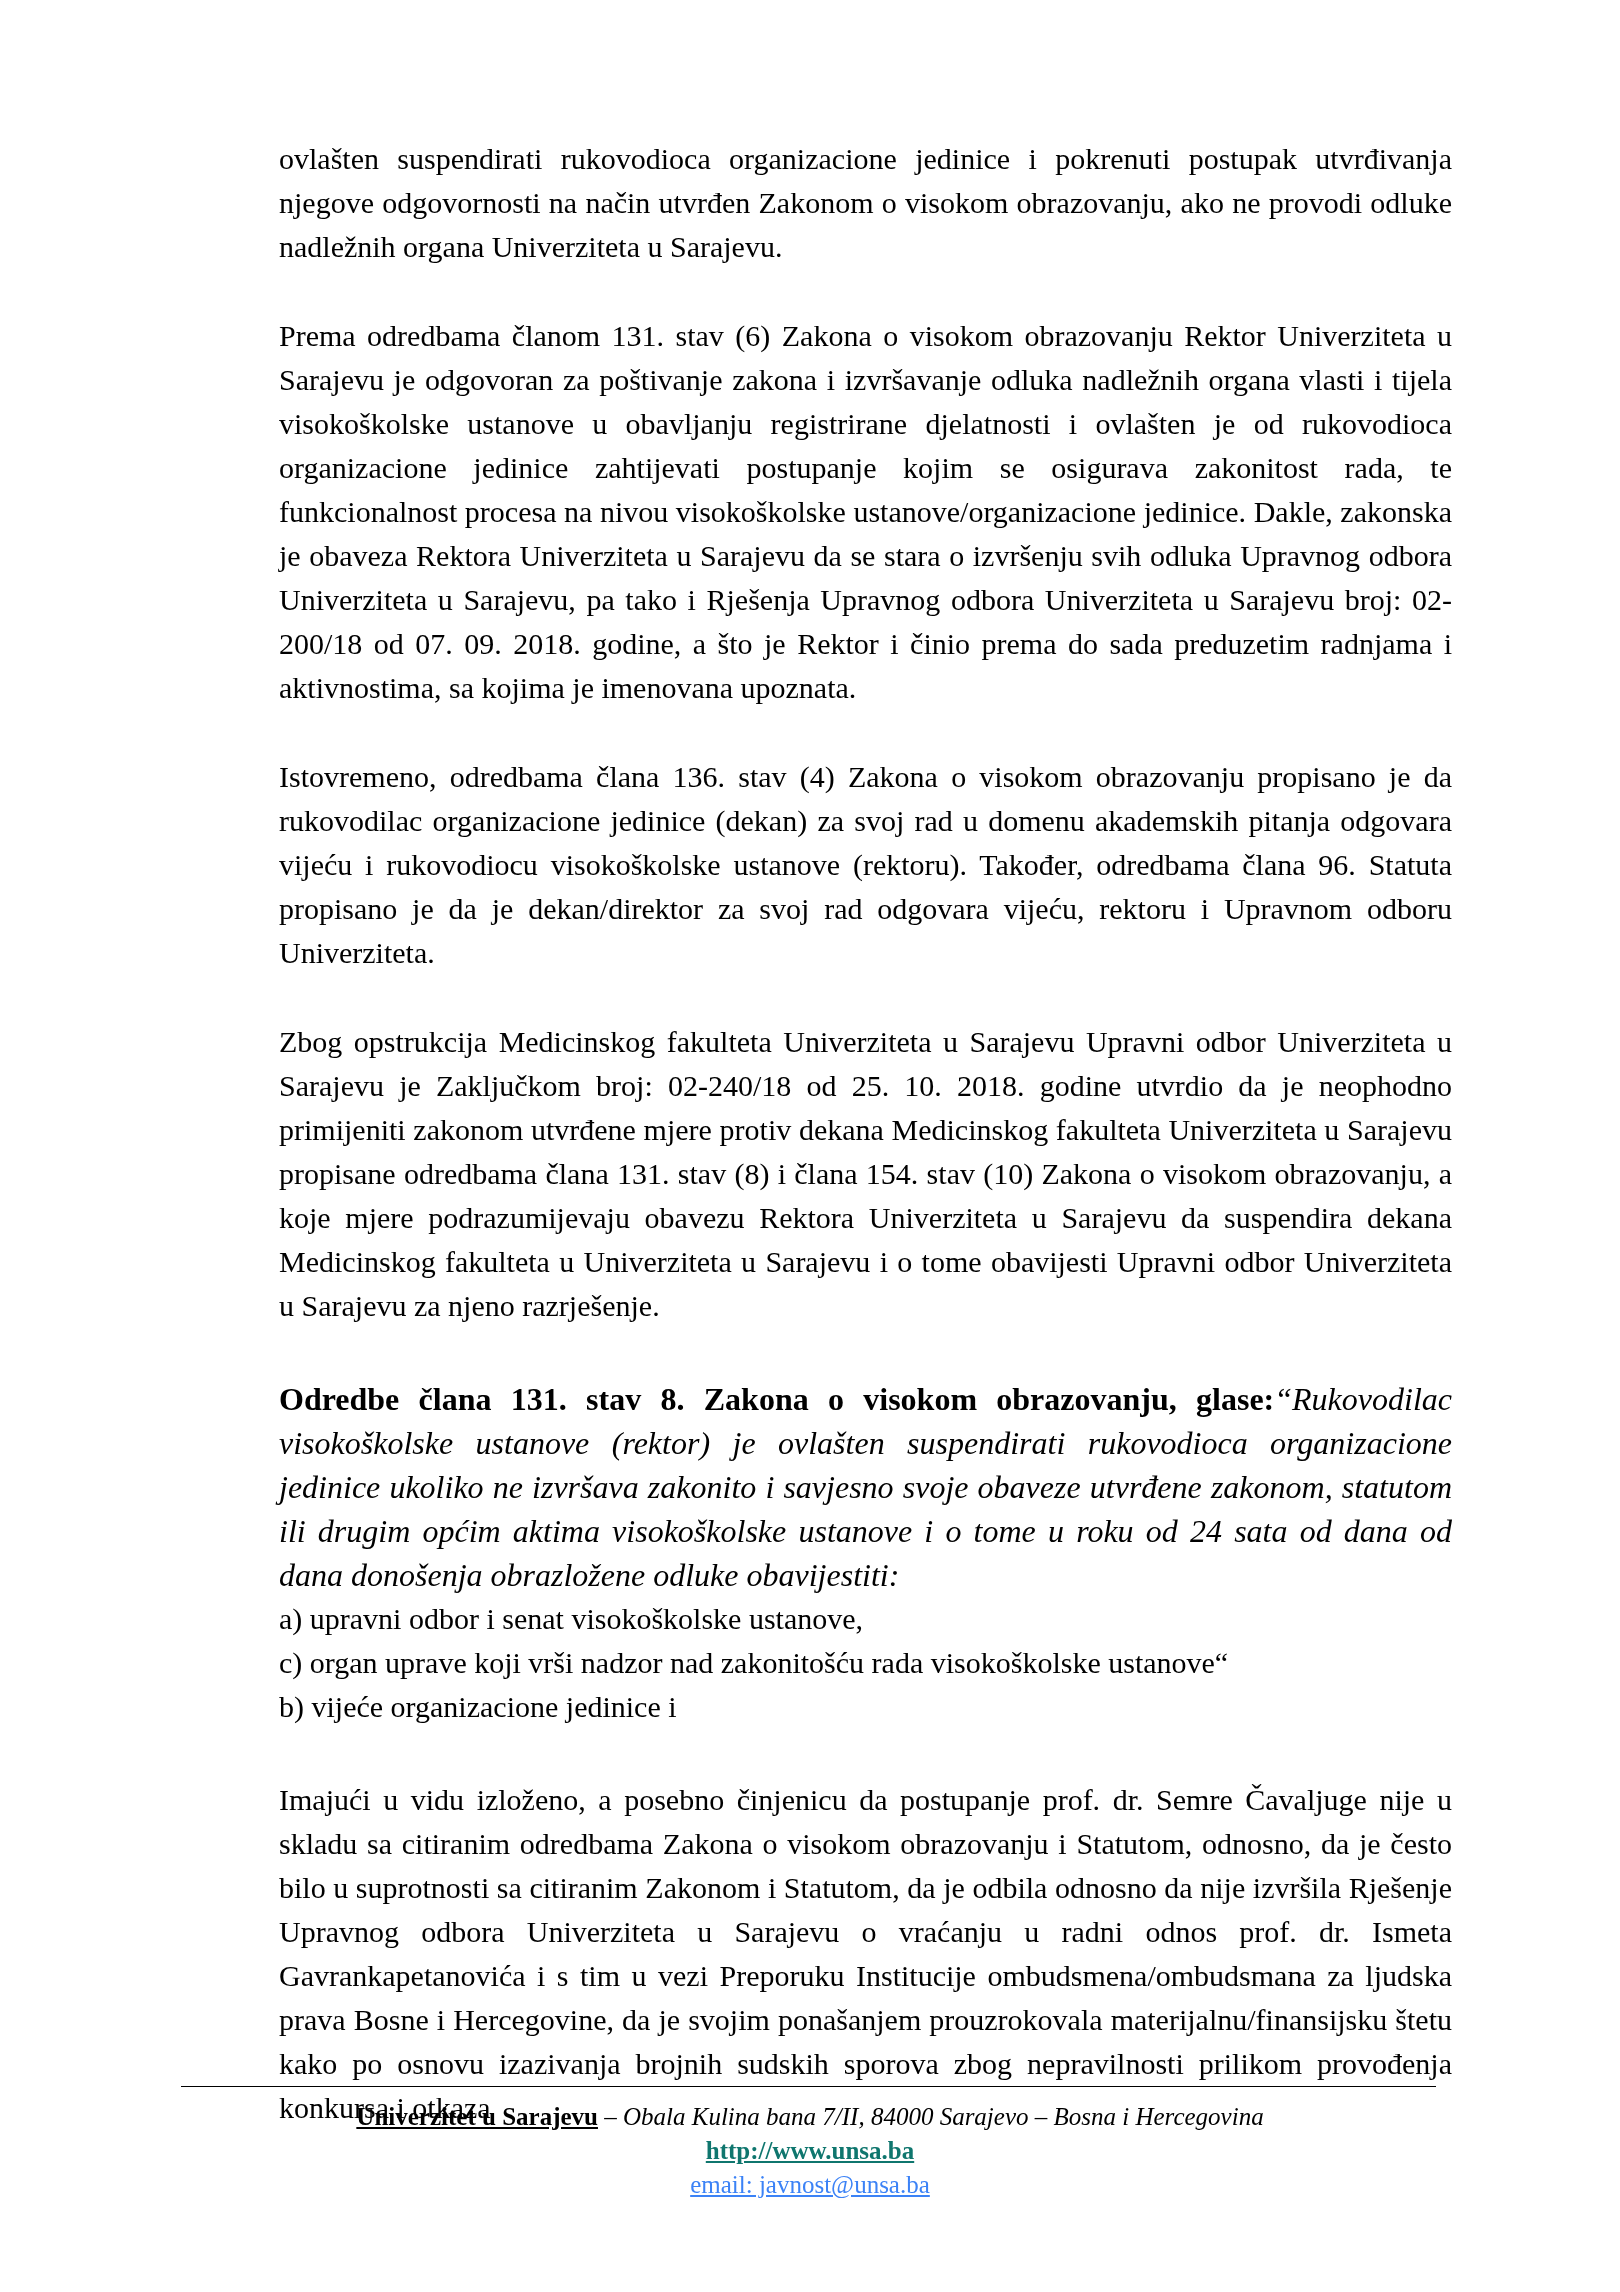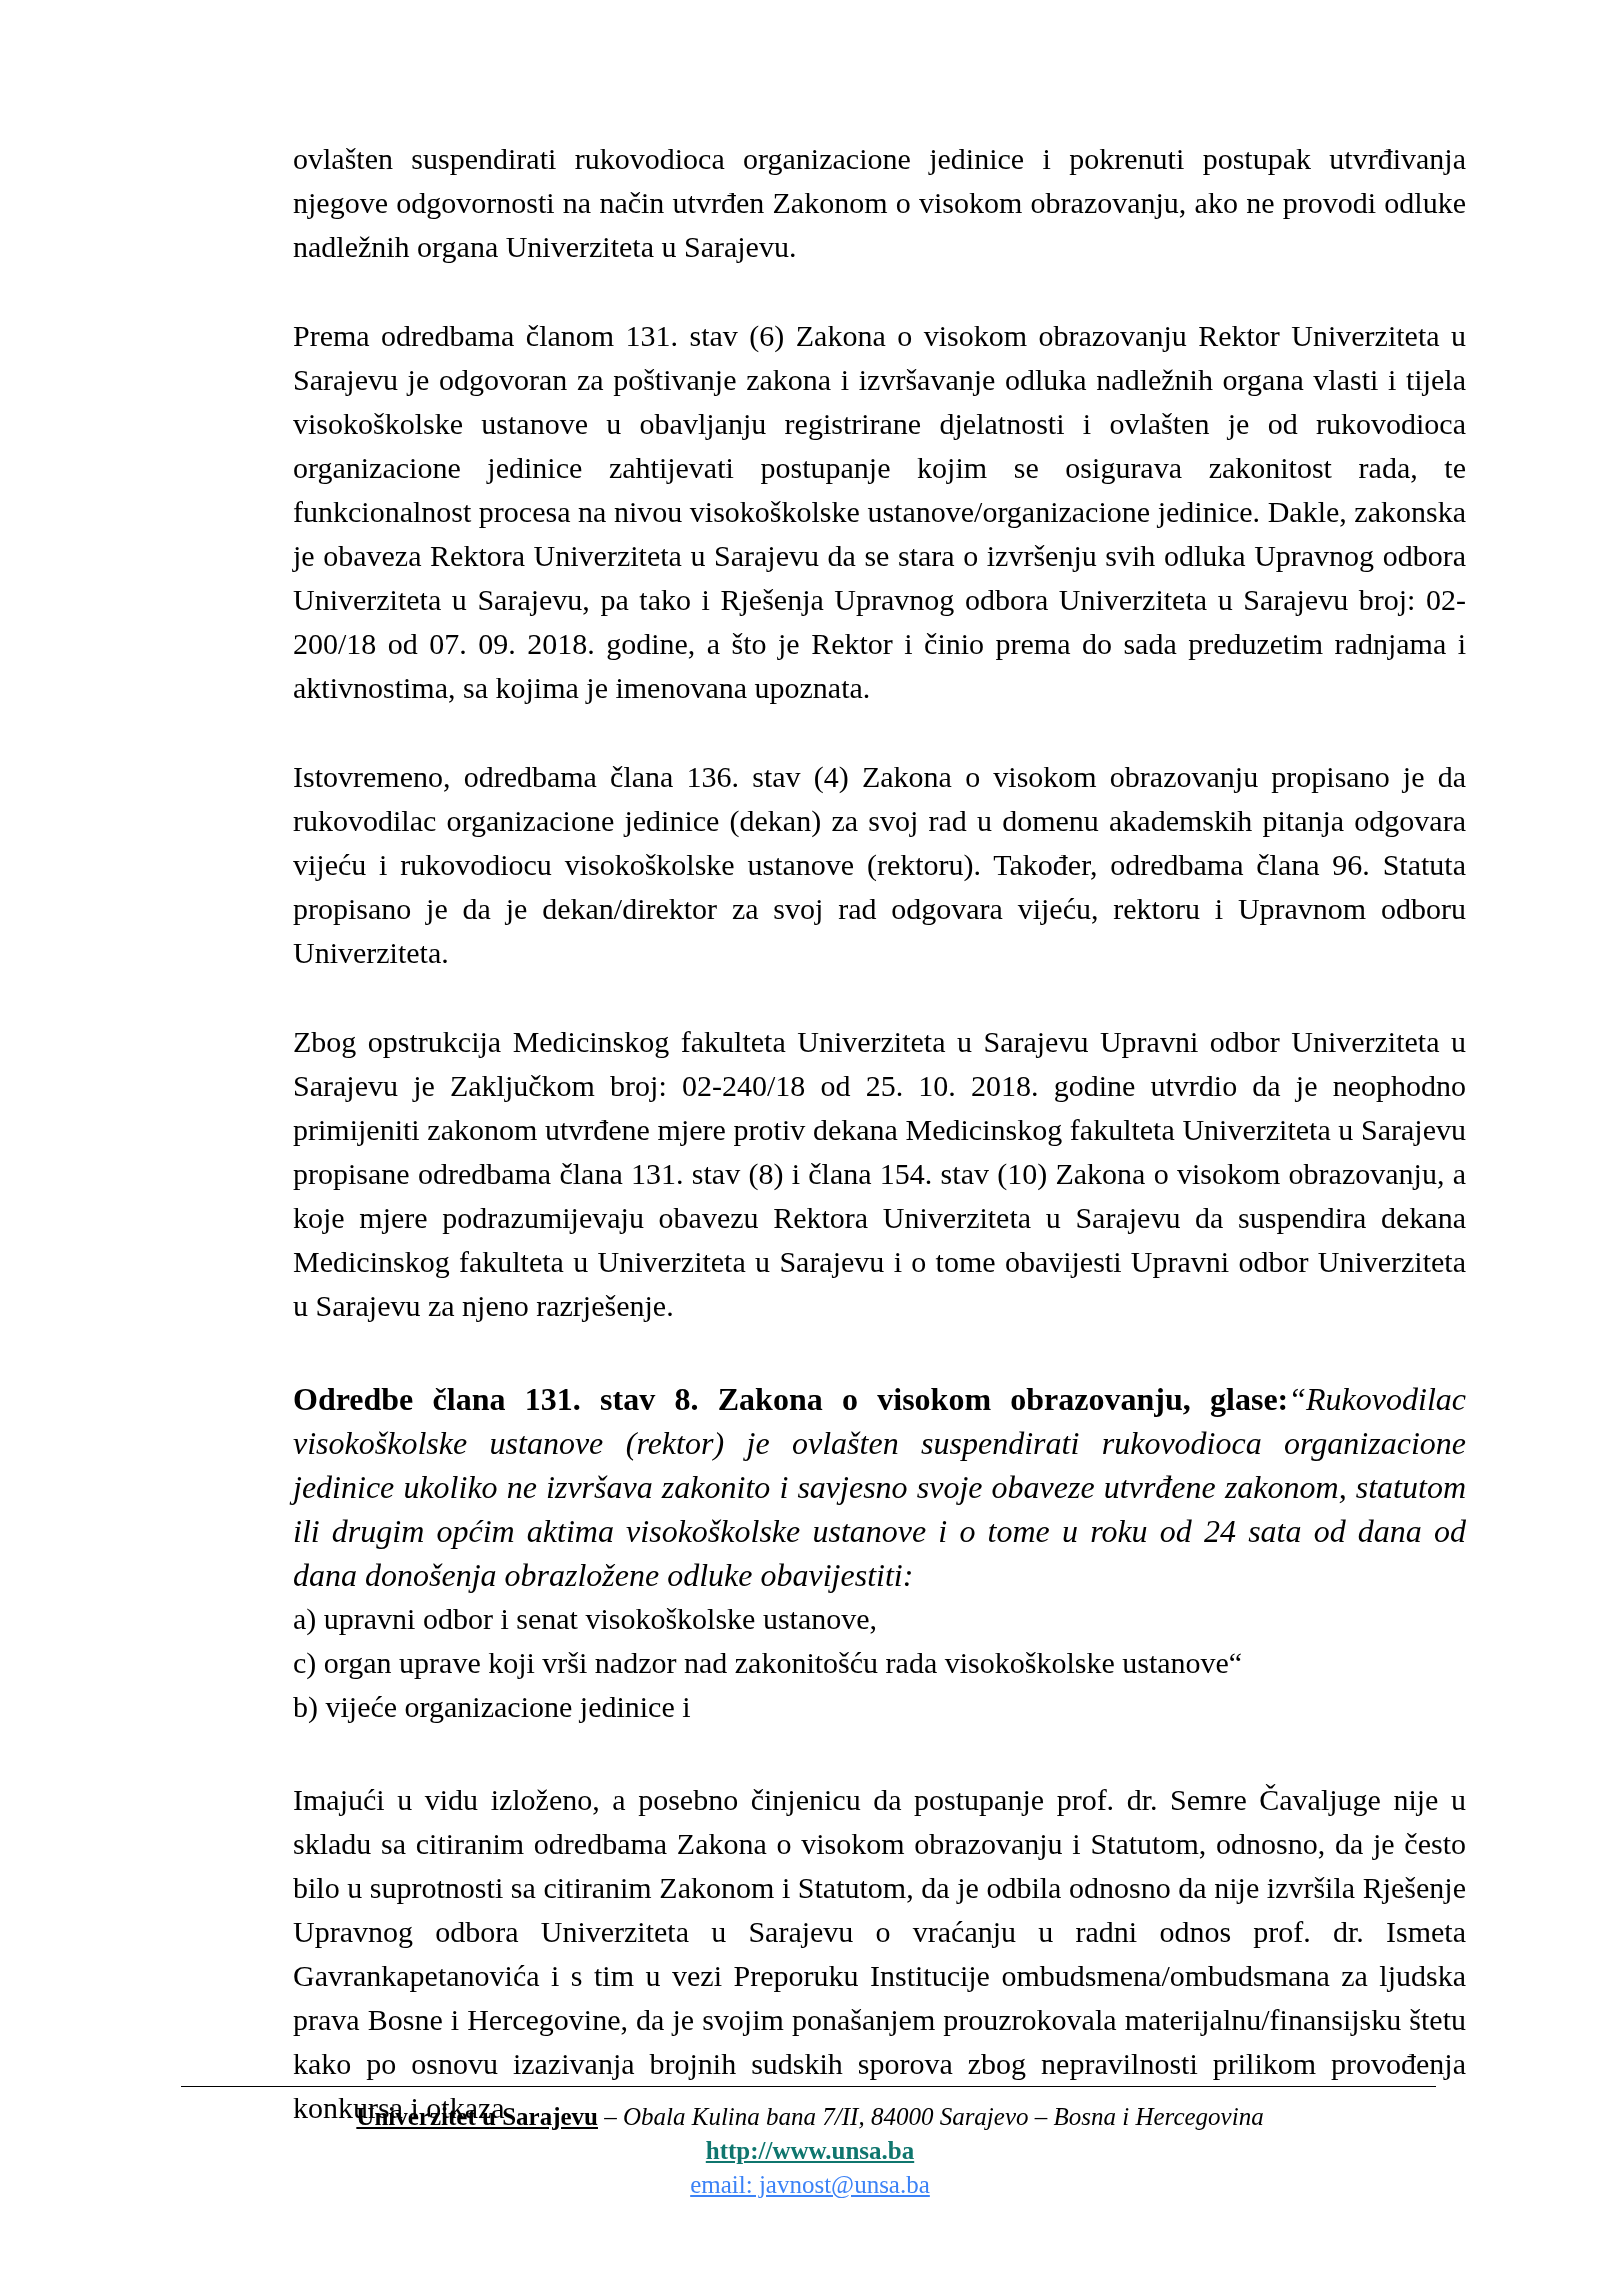--- a/index.html
+++ b/index.html
@@ -14,21 +14,21 @@
   .page {
     position: relative;
     width: 1620px;
     height: 2293px;
     background: #ffffff;
     box-sizing: border-box;
     overflow: hidden;
   }
   .content {
     position: absolute;
-    left: 293px;
+    left: 279px;
     top: 137px;
     width: 1173px;
   }
   .para {
     font-size: 30px;
     line-height: 44px;
     text-align: justify;
     text-justify: inter-word;
     margin: 0 0 0 0;
     hyphens: none;

